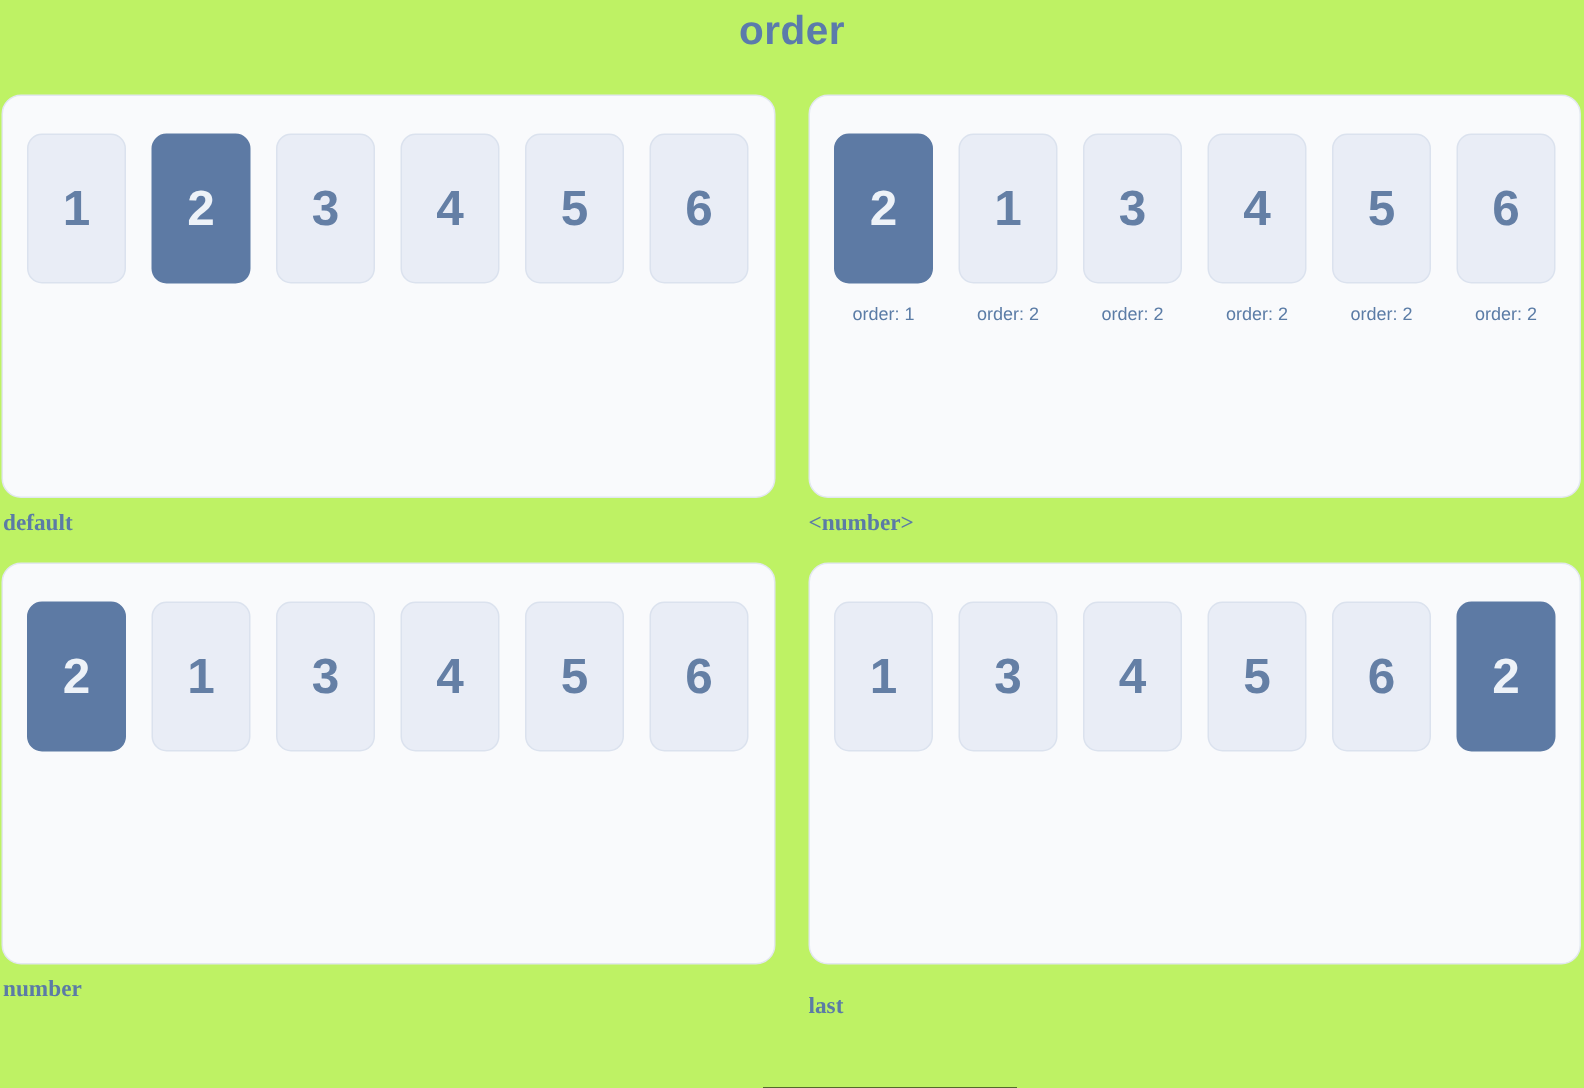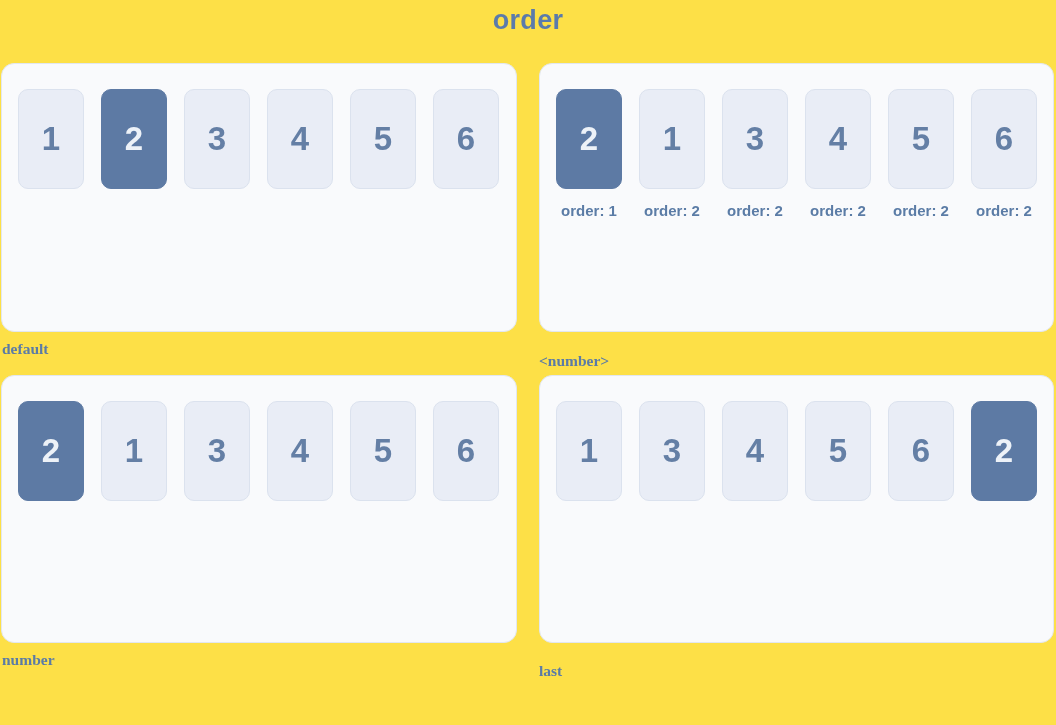--- a/index.html
+++ b/index.html
@@ -1,18 +1,18 @@
 <!DOCTYPE html>
 <html><head>
 <meta charset="utf-8">
 <style>
   html, body { margin: 0; padding: 0; background: #000; }
   .stage {
     position: relative; width: 1056px; height: 725px;
-    background: #fde047; overflow: hidden;
+    background: #bef264; overflow: hidden;
     font-family: "Liberation Sans", sans-serif;
   }
   .title {
     position: absolute; left: 0; top: 5px; width: 100%;
     text-align: center; font-size: 27px; font-weight: bold;
     color: #5b7bab; letter-spacing: 0.3px;
   }
   .panel {
     position: absolute; box-sizing: border-box;
     background: #f9fafc; border: 1px solid #e2e7f0;
@@ -28,30 +28,30 @@
   }
   .item { display: flex; flex-direction: column; align-items: center; }
   .box {
     width: 66px; height: 100px; box-sizing: border-box;
     background: #e9edf6; border: 1px solid #dbe2ee; border-radius: 10px;
     display: flex; align-items: center; justify-content: center;
     font-size: 33px; font-weight: bold; color: #647fa5;
   }
   .box.hl { background: #5d7aa4; border-color: #5d7aa4; color: #edf2f8; }
   .sub {
-    margin-top: 13px; font-size: 15px; font-weight: bold;
+    margin-top: 13px; font-size: 12px; font-weight: normal;
     color: #5b7ca6; white-space: nowrap;
   }
   .caption {
     position: absolute; font-size: 15.5px; font-weight: bold;
     color: #5b7ba6;
     font-family: Liberation Serif, serif;
   }
   .c0 { left: 2px;   top: 340px; }
-  .c1 { left: 539px; top: 352px; }
+  .c1 { left: 539px; top: 340px; }
   .c2 { left: 2px;   top: 651px; }
   .c3 { left: 539px; top: 662px; }
 </style>
 </head>
 <body>
 
 <div class="stage">
 
   <div class="title">order</div>
 

